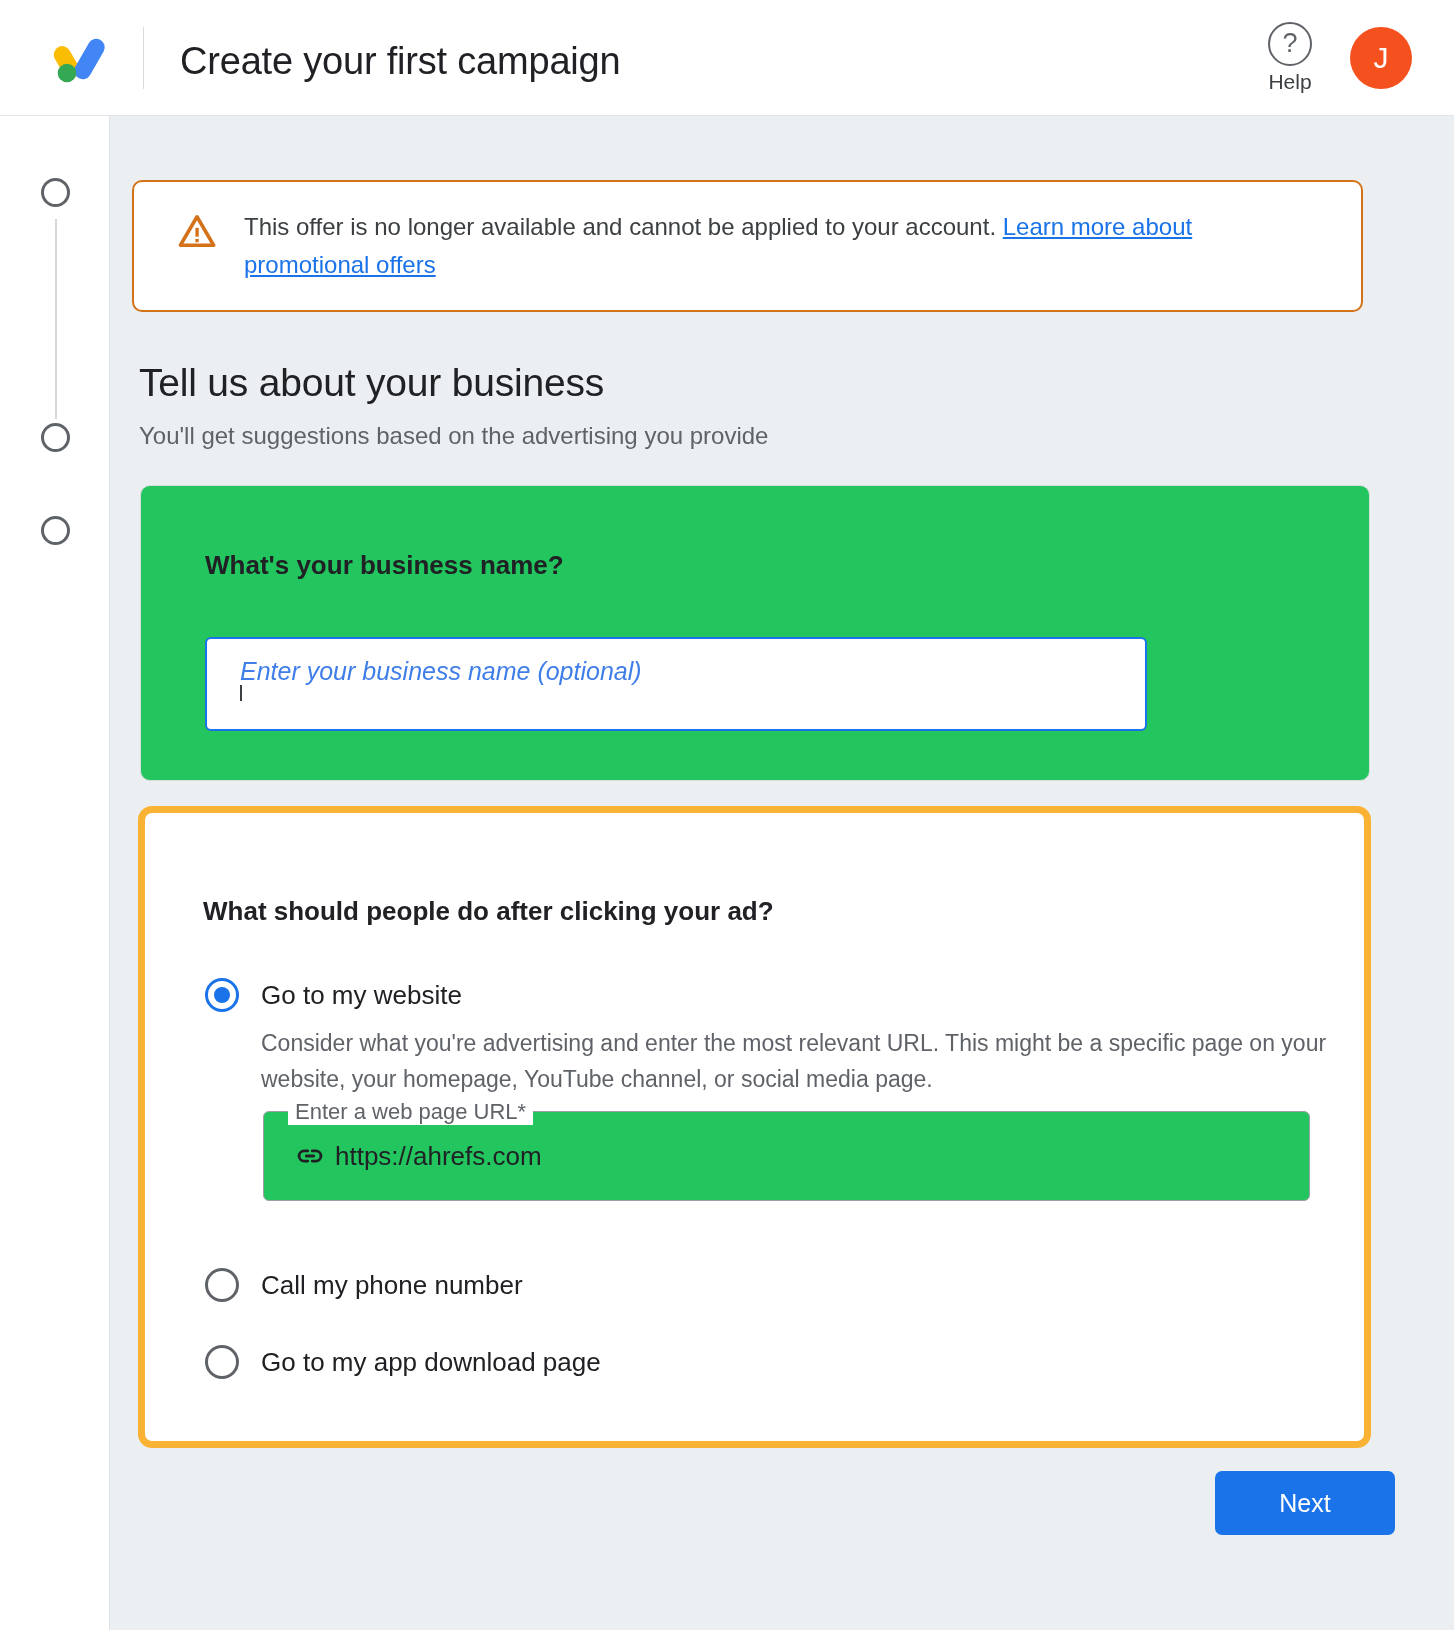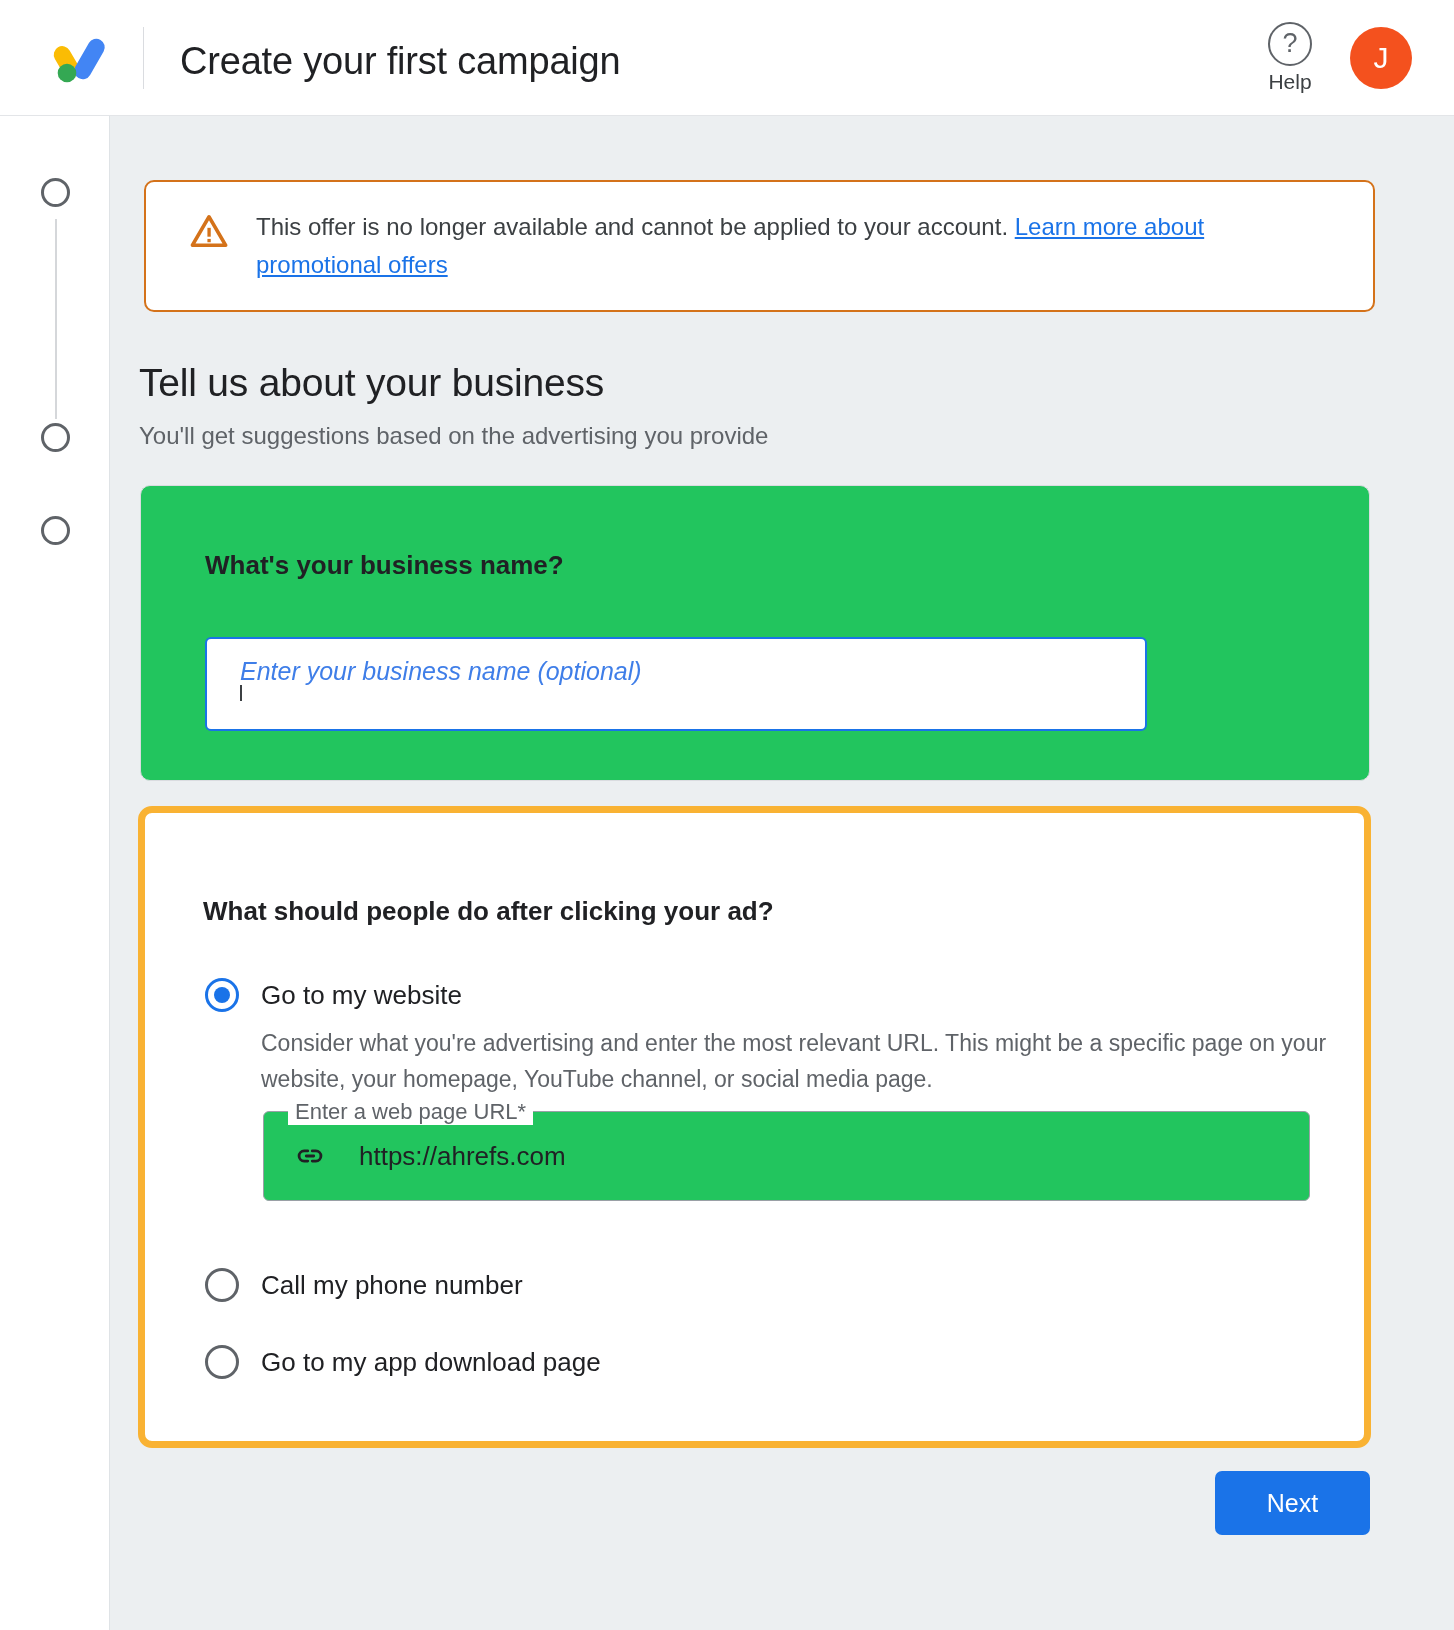--- a/index.html
+++ b/index.html
@@ -123,21 +123,21 @@
   .content {
     position: absolute;
     top: 0; left: 110px;
     width: 1344px;
     height: 1514px;
   }
 
   
   .alert {
     position: absolute;
-    top: 64px; left: 34px;
+    top: 64px; left: 22px;
     width: 1231px;
     min-height: 126px;
     border: 2px solid #d4721a;
     border-radius: 10px;
     background: #ffffff;
     display: flex;
     padding: 26px 24px 26px 44px;
   }
   .warn-icon { width: 38px; height: 38px; flex: 0 0 auto; margin-top: 4px; }
   .alert-text {
@@ -295,30 +295,30 @@
   .url-inner {
     position: absolute;
     top: 0; left: 0;
     height: 100%;
     display: flex;
     align-items: center;
     padding-left: 30px;
   }
   .link-icon { width: 32px; height: 32px; flex: 0 0 auto; }
   .url-value {
-    margin-left: 33px;
+    margin-left: 9px;
     font-size: 26px;
     color: #202124;
   }
 
   
   .next-btn {
     position: absolute;
     top: 1355px; left: 1105px;
-    width: 155px; height: 64px;
+    width: 180px; height: 64px;
     background: #1a73e8;
     border: none;
     border-radius: 7px;
     color: #ffffff;
     font-size: 25px;
     font-family: "Liberation Sans", sans-serif;
     cursor: pointer;
   }
 </style>
 </head>

